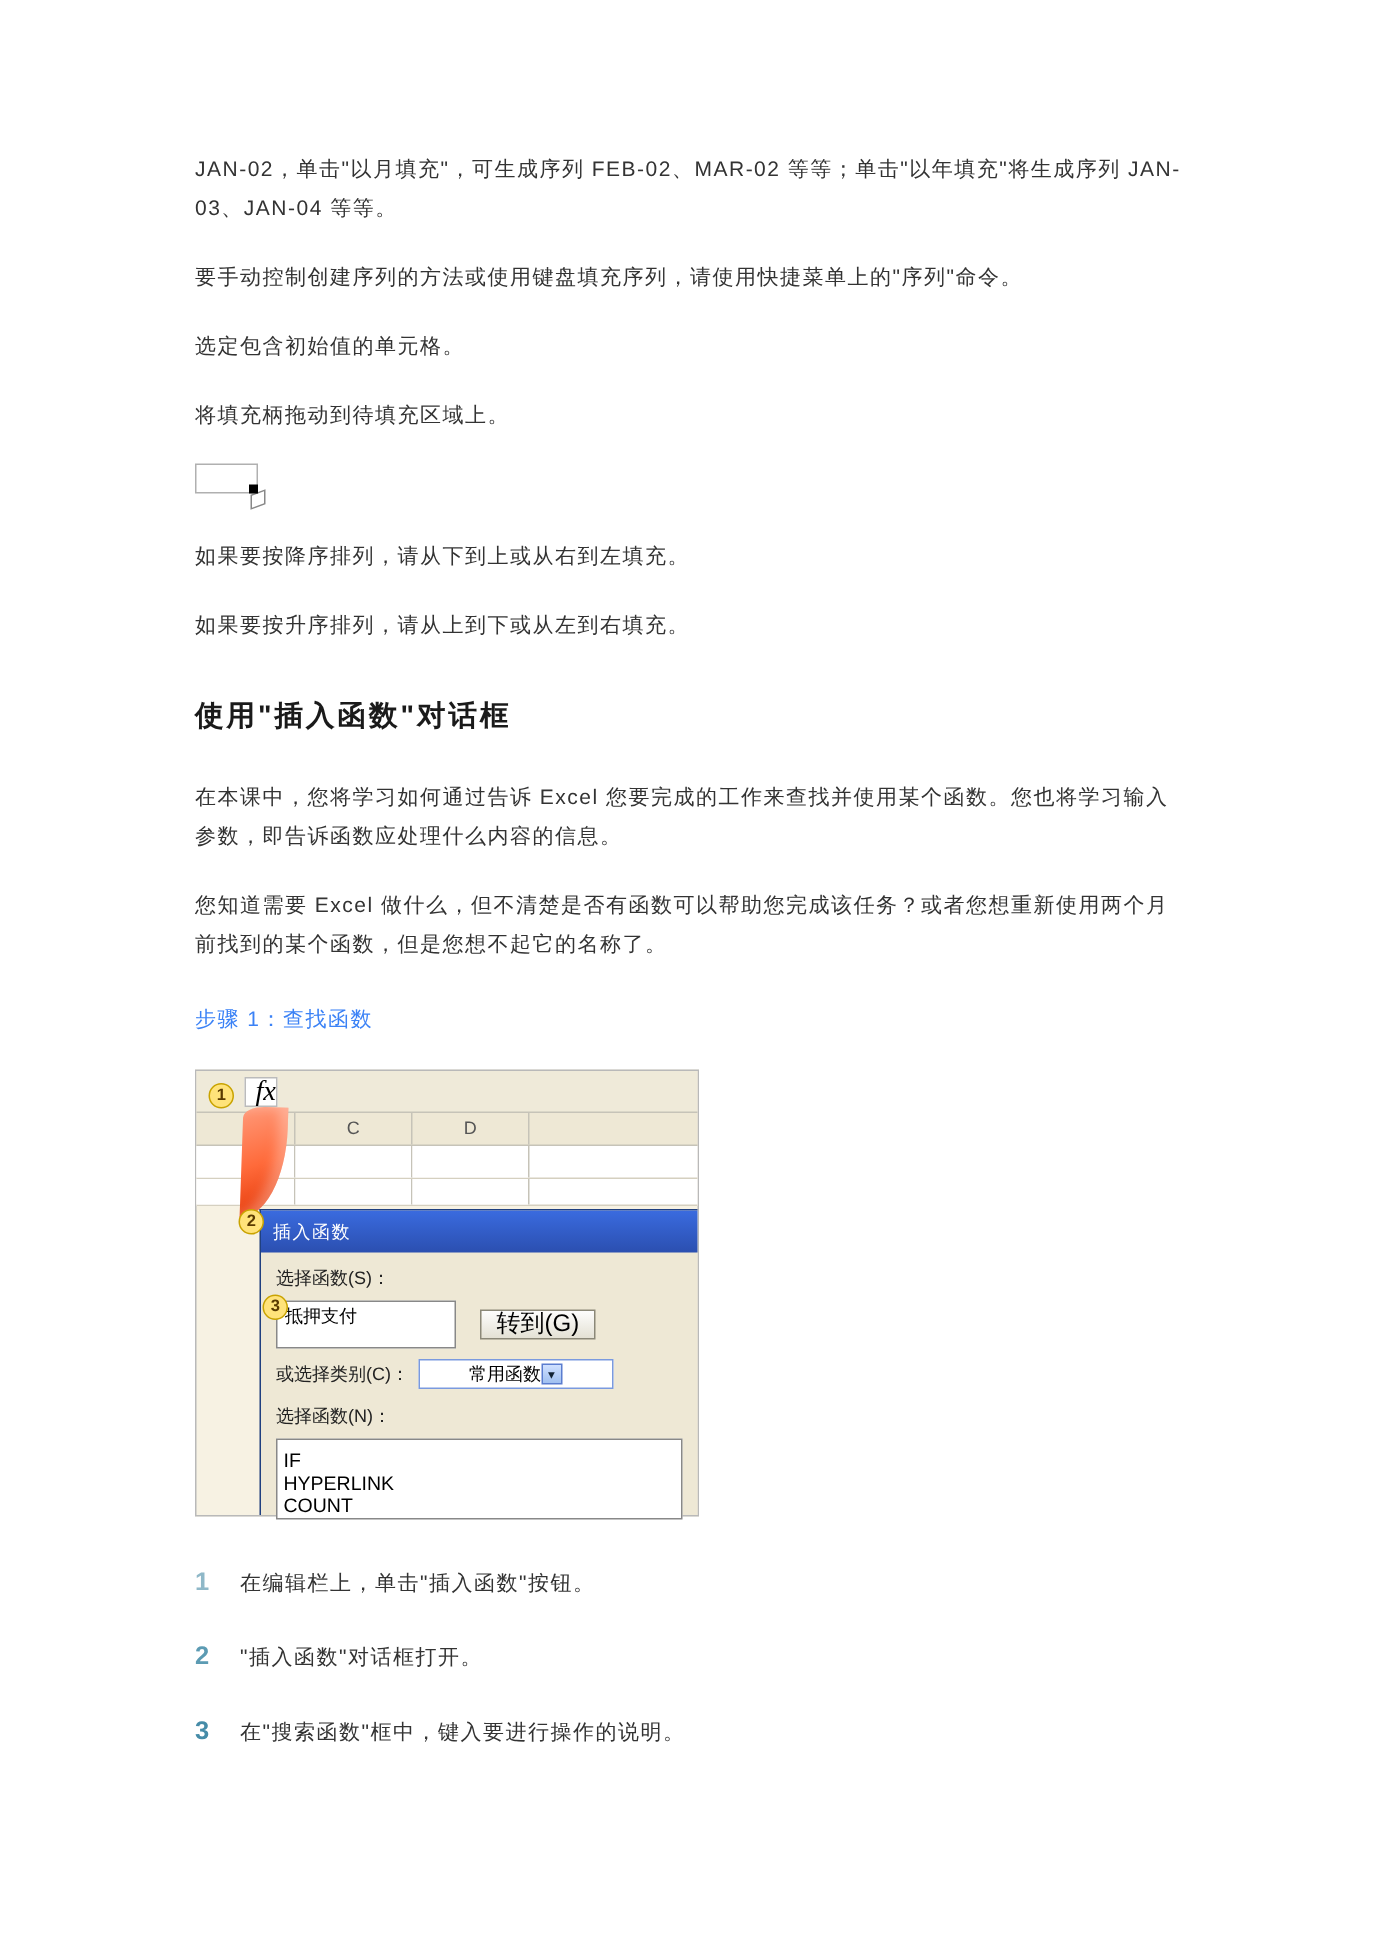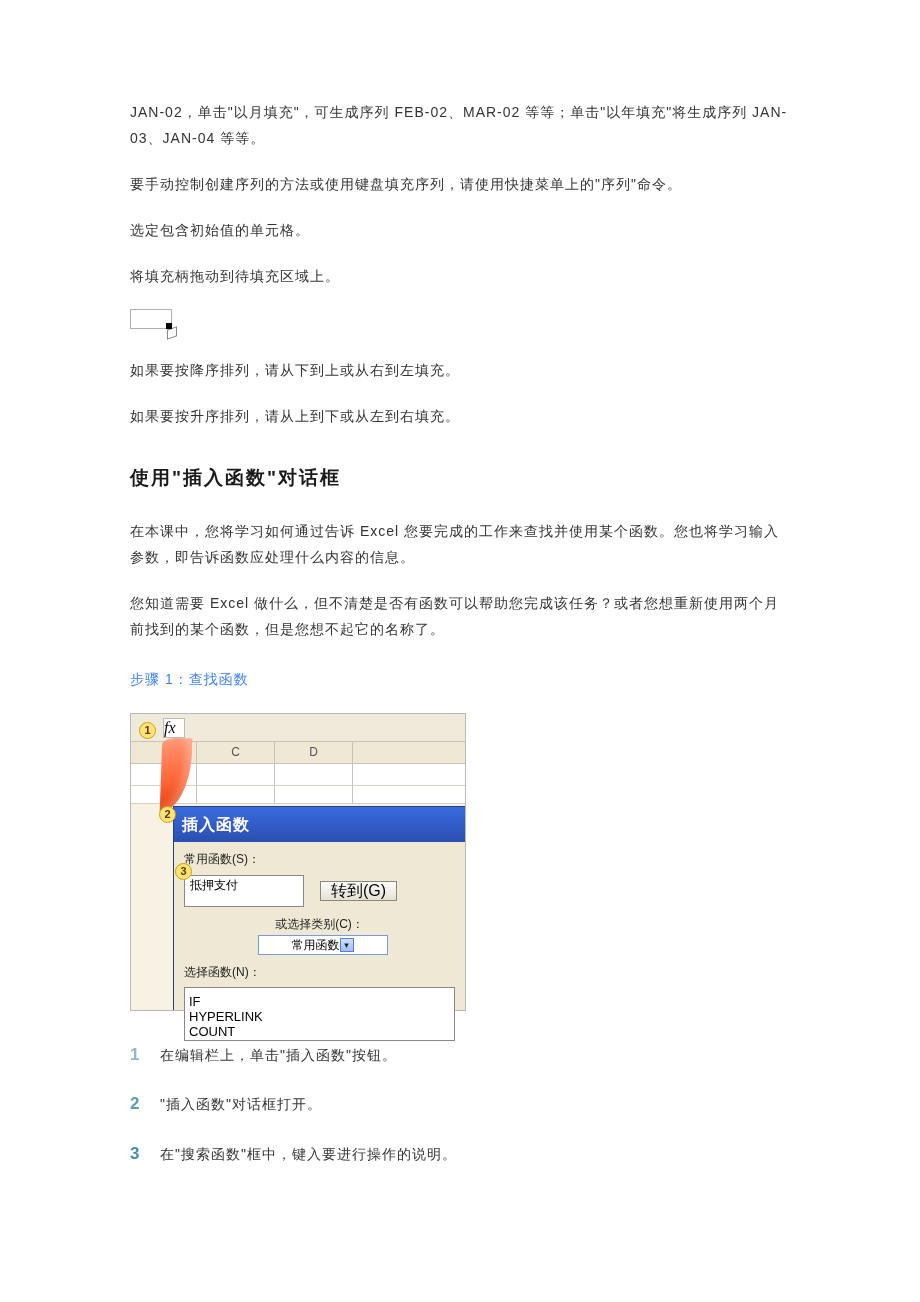--- a/index.html
+++ b/index.html
@@ -85,25 +85,25 @@
     position: relative;
     border-bottom: 1px solid #c6c3b8;
     background: #efead9;
   }
   .fx-icon {
     position: absolute;
     left: 32px; top: 4px;
     width: 22px; height: 20px;
     background: #fff;
     border: 1px solid #bbb;
-    text-align: left;
+    text-align: right;
     line-height: 18px;
     font-style: italic;
     font-family: "Times New Roman", serif;
-    font-size: 16px;
+    font-size: 19px;
   }
   .swoosh {
     position:absolute;
     left:30px; top:24px;
     width:30px; height:74px;
     background: linear-gradient(160deg, #ff9a7a 0%, #ff6a3a 50%, #e03000 100%);
     border-bottom-right-radius: 40px 80px;
     border-top-left-radius: 20px 10px;
     transform: rotate(2deg);
     box-shadow: inset -6px 0 8px rgba(255,255,255,.3);
@@ -139,23 +139,23 @@
     right: 0;
     bottom: 0;
     background: #eee8d5;
     border: 1px solid #204080;
     border-right: none;
     border-bottom: none;
   }
   .dlg-title {
     background: linear-gradient(#3a6bdf, #2b4fb0);
     color: #fff;
-    font-weight: bold;
+    font-weight: normal;
     padding: 3px 8px;
-    font-size: 16px;
+    font-size: 12px;
     letter-spacing: 1px;
   }
   .dlg-body { padding: 6px 10px 8px 10px; }
   .dlg-row { margin-bottom: 4px; display:flex; align-items:center; }
   .dlg-label { color:#222; }
   .dlg-input {
     background:#fff;
     border:1px solid #888;
     height:32px;
     padding:0 5px;
@@ -265,27 +265,27 @@
     <div class="sheet-row lastpartial">
       <div class="sheet-cell first"></div>
         <div class="sheet-cell"></div>
         <div class="sheet-cell"></div>
     </div>
 
     <div class="dlg">
       <div class="dlg-title">插入函数</div>
       <div class="dlg-body">
         <div class="dlg-row">
-          <span class="dlg-label">常用函数(S)：</span>
+          <span class="dlg-label">选择函数(S)：</span>
         </div>
         <div class="dlg-row">
           <span class="dlg-input search">抵押支付</span>
           <span class="dlg-btn">转到(G)</span>
         </div>
-        <div class="dlg-row" style="margin-top:6px;flex-direction:column;">
+        <div class="dlg-row" style="margin-top:6px;">
           <span class="dlg-label">或选择类别(C)：</span>
           <span class="dlg-dropdown">
             <span>常用函数</span>
             <span class="arrow">▾</span>
           </span>
         </div>
         <div class="dlg-row" style="margin-top:6px;">
           <span class="dlg-label">选择函数(N)：</span>
         </div>
         <div class="dlg-listbox"><span>IF</span>

